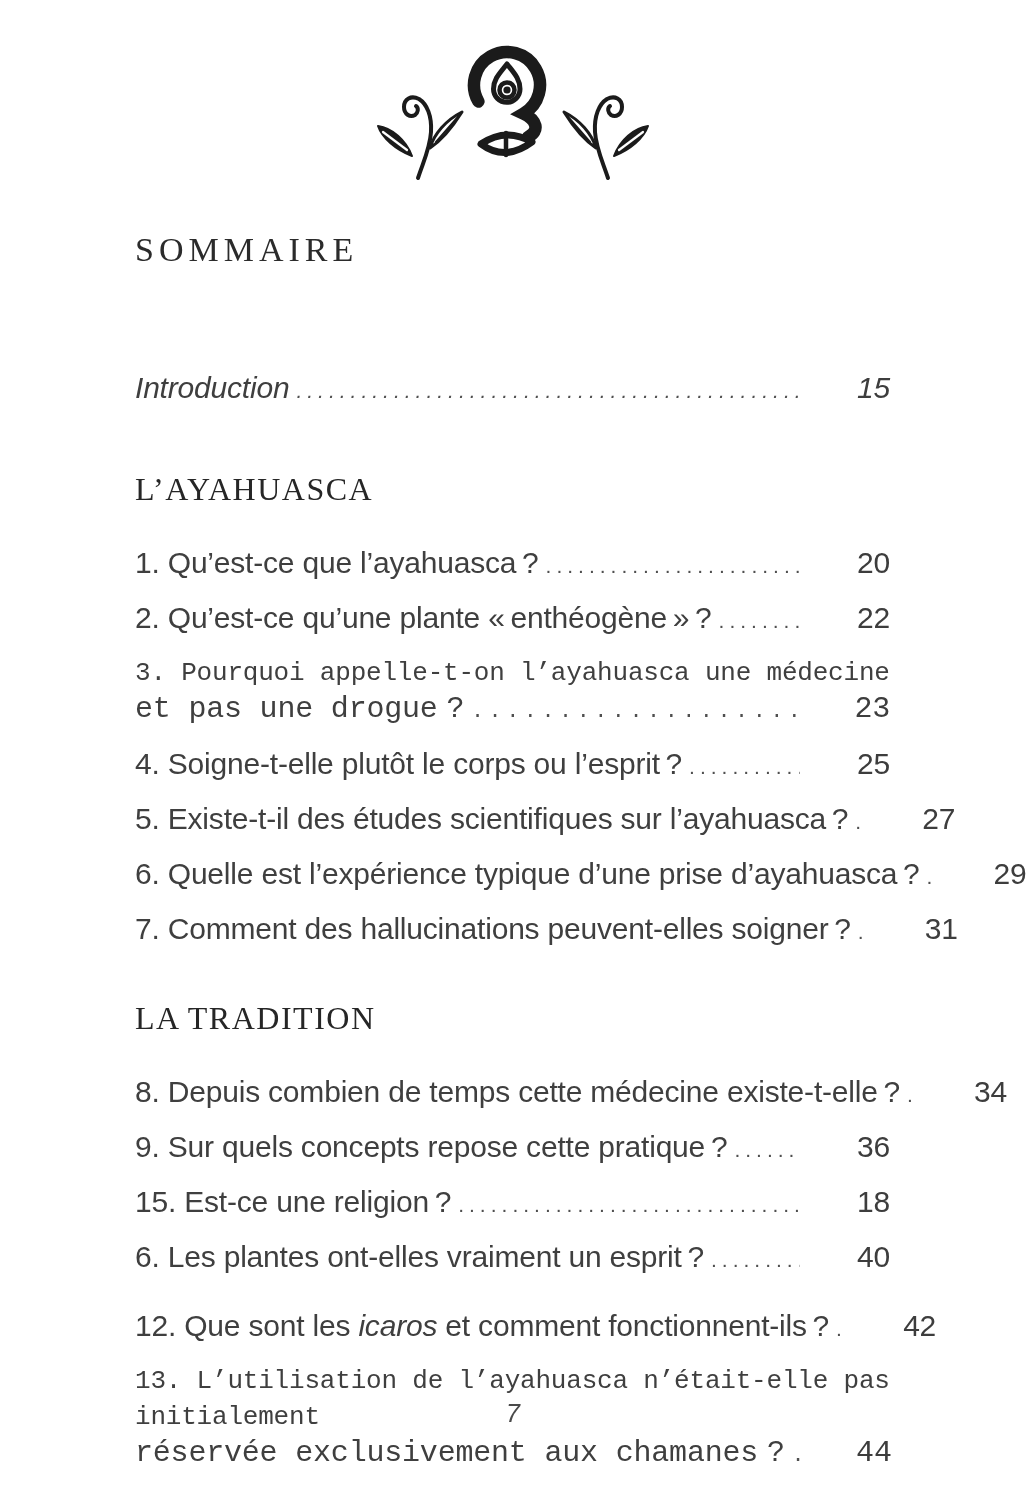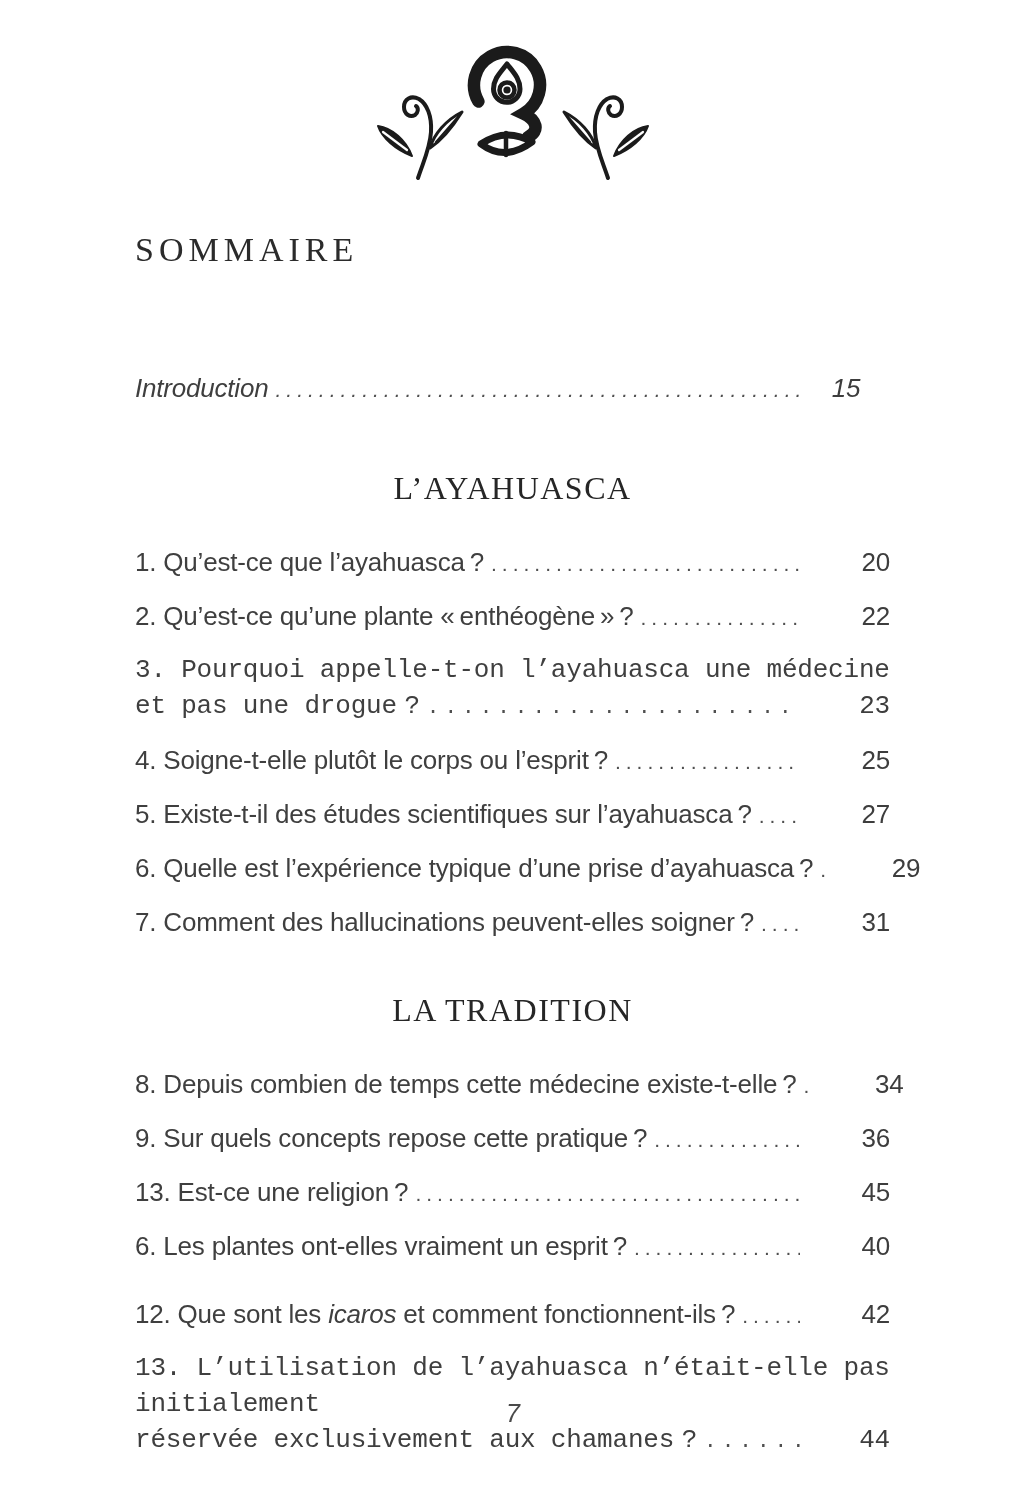--- a/index.html
+++ b/index.html
@@ -25,21 +25,21 @@
     font-weight: 400;
     font-size: 34px;
     line-height: 44px;
     letter-spacing: 5px;
     color: #2b2b2b;
   }
   .toc { display: flex; flex-direction: column; }
   .row {
     display: flex;
     align-items: baseline;
-    font-size: 26px;
+    font-size: 30px;
     line-height: 36px;
     letter-spacing: -0.2px;
     margin: 0 0 16px 0;
   }
   .row .lbl { flex: 0 0 auto; white-space: nowrap; }
   .leader {
     flex: 1 1 auto;
     overflow: hidden;
     white-space: nowrap;
     margin: 0 2px 0 7px;
@@ -51,29 +51,29 @@
     letter-spacing: 5px;
     color: #4f4f4f;
   }
   .pg {
     flex: 0 0 auto;
     width: 88px;
     text-align: right;
     color: #3d3d3d;
   }
   .intro-row { margin-top: 86px; font-style: italic; }
-  .intro-row .pg { font-style: italic; text-align: center; }
+  .intro-row .pg { font-style: italic; }
   .section-title {
     margin: 44px 0 36px 0;
     font-family: "Liberation Serif", "DejaVu Serif", serif;
     font-weight: 400;
     font-size: 32px;
     line-height: 40px;
     letter-spacing: 1.5px;
-    text-align: center;
+    text-align: left;
     color: #262626;
   }
   .section-title.second { margin-top: 32px; }
   .entry-2line { margin: 0 0 16px 0; font-family: Liberation Mono, monospace; }
   .entry-2line .line1 {
     font-size: 26px;
     line-height: 36px;
     letter-spacing: -0.2px;
   }
   .entry-2line .row { margin: 0; }
@@ -180,23 +180,23 @@
       <span class="pg">34</span>
     </div>
 
     <div class="row">
       <span class="lbl">9. Sur quels concepts repose cette pratique ?</span>
       <span class="leader"></span>
       <span class="pg">36</span>
     </div>
 
     <div class="row">
-      <span class="lbl">13. Est-ce une religion ?</span>
-      <span class="leader"></span>
-      <span class="pg">45</span>
+      <span class="lbl">15. Est-ce une religion ?</span>
+      <span class="leader"></span>
+      <span class="pg">18</span>
     </div>
 
     <div class="row">
       <span class="lbl">6. Les plantes ont-elles vraiment un esprit ?</span>
       <span class="leader"></span>
       <span class="pg">40</span>
     </div>
 
     <div class="row gap-top">
       <span class="lbl"><span>12. Que sont les </span><span class="ital">icaros</span><span> et comment fonctionnent-ils ?</span></span>

